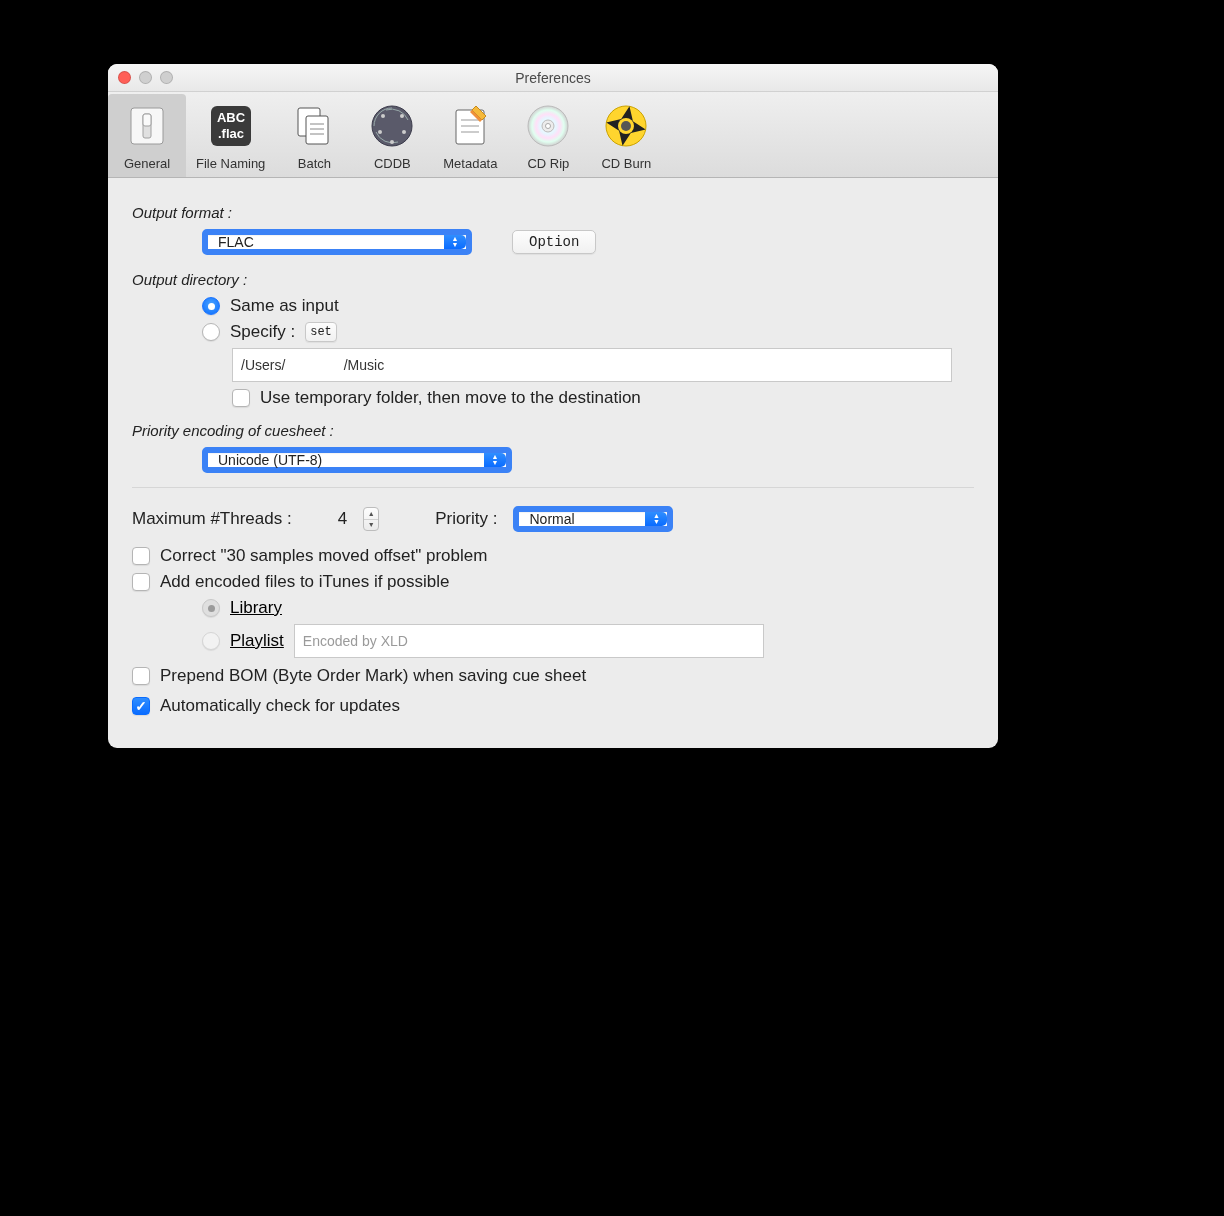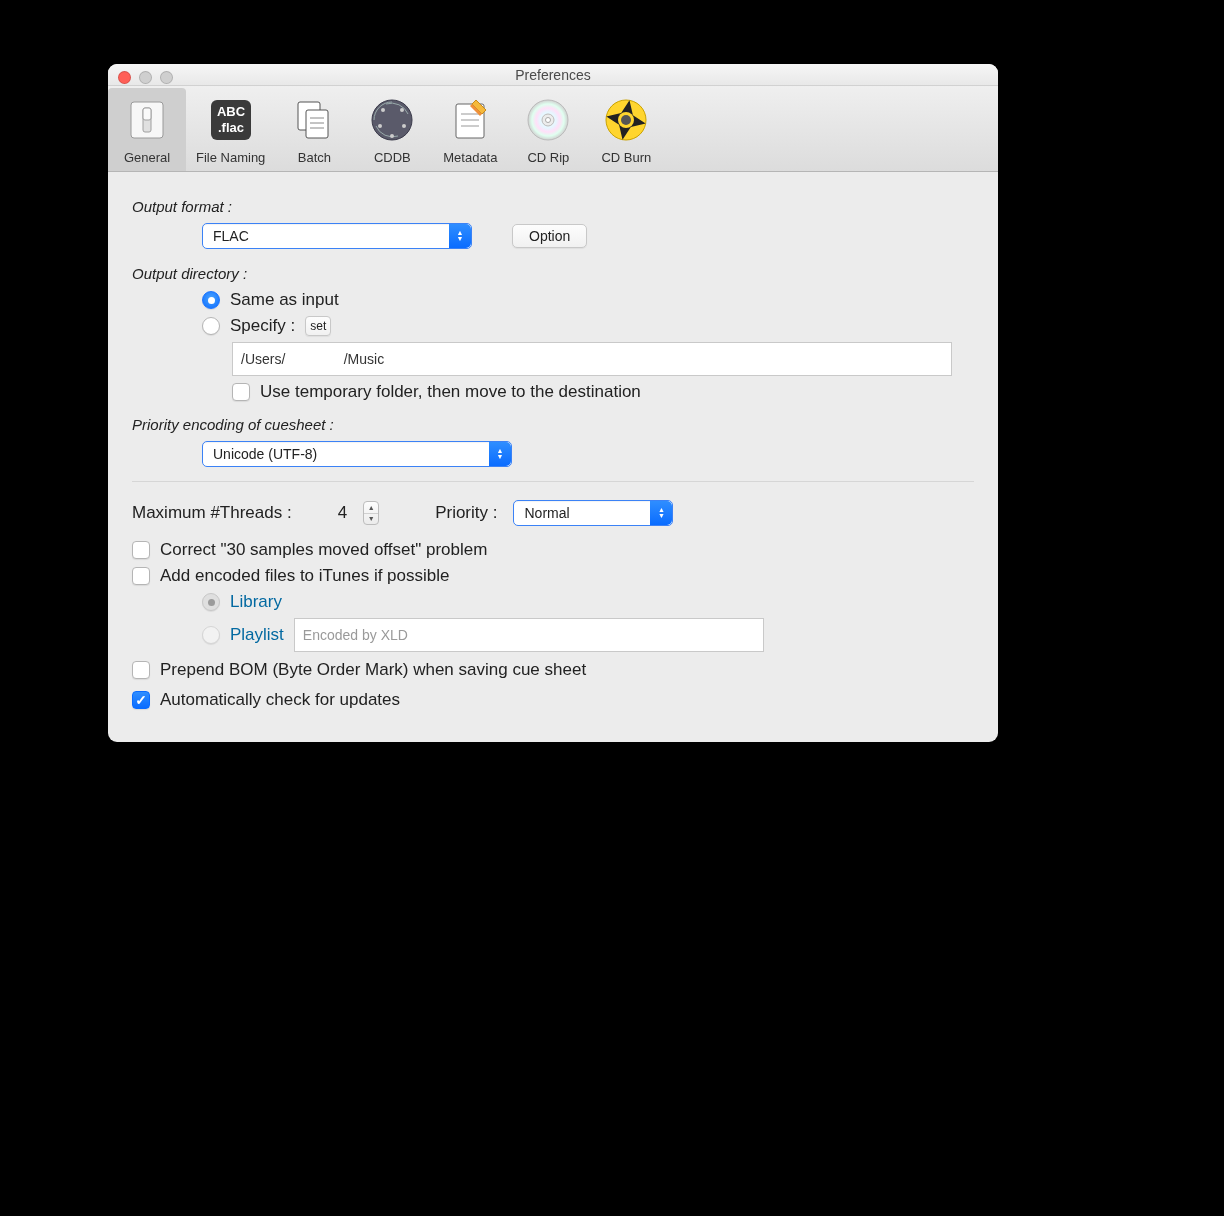--- a/index.html
+++ b/index.html
@@ -19,21 +19,21 @@
     left: 108px;
     top: 64px;
     width: 890px;
     background: #ececec;
     border-radius: 9px;
     box-shadow: 0 25px 60px rgba(0,0,0,0.55);
     overflow: hidden;
   }
   
   .titlebar {
-    height: 22px;
+    height: 28px;
     background: linear-gradient(#f6f6f6, #e8e8e8);
     border-bottom: 1px solid #d1d1d1;
     position: relative;
     display: flex;
     align-items: center;
     justify-content: center;
   }
   .traffic { position: absolute; left: 10px; top: 7px; display: flex; gap: 8px; }
   .traffic .dot { width: 13px; height: 13px; border-radius: 50%; border: 0.5px solid rgba(0,0,0,0.15); }
   .dot.close    { background: #ff5f57; }
@@ -72,21 +72,21 @@
   .section-label { margin: 10px 0 8px 0; font-style: italic; }
   .row { display: flex; align-items: center; gap: 10px; margin: 6px 0; }
   .indent-1 { margin-left: 70px; }
   .indent-1b { margin-left: 100px; }
   
   .popup {
     display: inline-flex;
     align-items: center;
     height: 26px;
     background: #fff;
-    border: 1px solid #3b82f6;
+    border: 6px solid #3b82f6;
     border-radius: 5px;
     position: relative;
     min-width: 260px;
     box-shadow: 0 1px 1px rgba(0,0,0,0.05) inset;
   }
   .popup-text {
     padding: 0 10px;
     font-size: 14px;
     flex: 1;
     text-align: left;
@@ -104,20 +104,21 @@
   .btn {
     height: 24px;
     padding: 0 16px;
     background: linear-gradient(#fdfdfd, #f1f1f1);
     border: 1px solid #c8c8c8;
     border-radius: 5px;
     font-size: 14px;
     box-shadow: 0 1px 1px rgba(0,0,0,0.06);
     display: inline-flex;
     align-items: center;
+    font-family: Liberation Mono, monospace;
   }
   .btn.mini { height: 20px; font-size: 12px; padding: 0 4px; border-radius: 4px; }
   
   .radio, .checkbox {
     width: 18px; height: 18px; border-radius: 50%;
     border: 1px solid #b5b5b5;
     background: #fff;
     display: inline-flex; align-items: center; justify-content: center;
     box-shadow: 0 1px 1px rgba(0,0,0,0.08);
     flex: none;
@@ -136,21 +137,21 @@
   .checkbox.checked {
     background: linear-gradient(#2f8eff, #0a6cff);
     border-color: #0a6cff;
     color: #fff;
   }
   .checkbox.checked::after {
     content:"✓"; font-size:14px; font-weight:700; line-height:1;
     color:#fff;
   }
   .label { font-size: 17px; }
-  .label.disabled { color: #0369a1; }
+  .label.disabled { color: #000000; text-decoration: underline; }
   
   .textfield {
     background: #fff;
     border: 1px solid #c9c9c9;
     height: 28px;
     padding: 16px 8px;
     font-size: 14px;
     display: flex;
     align-items: center;
     color: #333;

